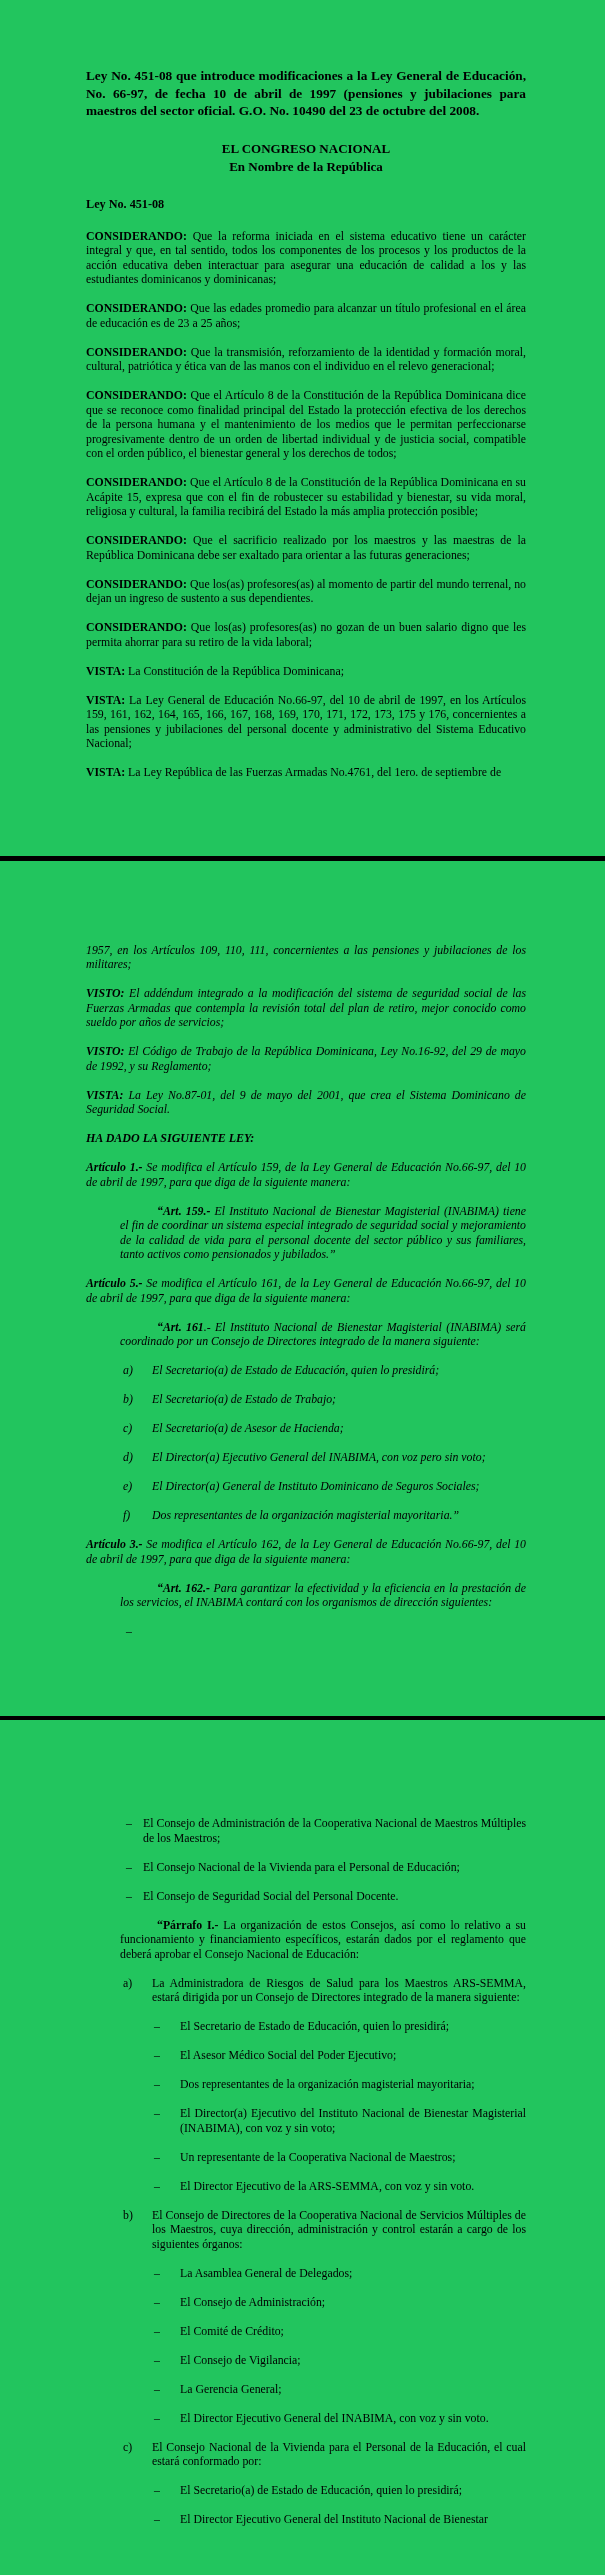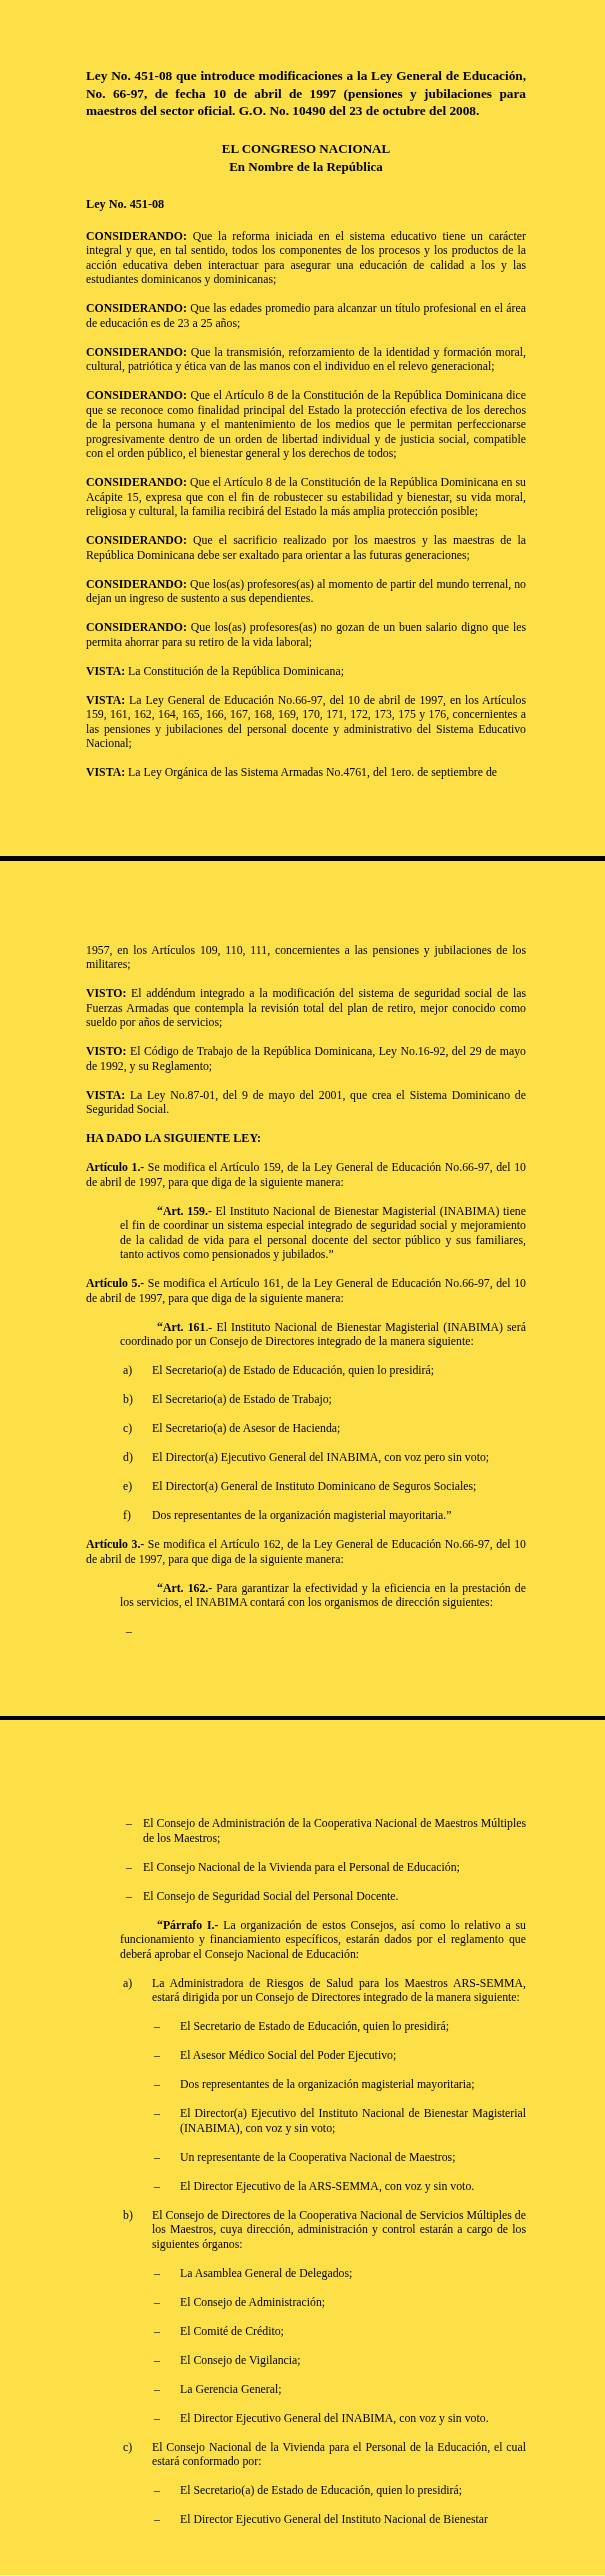--- a/index.html
+++ b/index.html
@@ -9,25 +9,25 @@
     color:#000000;
     font-family:"Liberation Serif","DejaVu Serif",serif;
     font-size:11.8px;
     line-height:14.5px;
   }
   .page{
     width:605px;
     box-sizing:border-box;
     padding-left:86px;
     padding-right:79px;
-    background:#fde047;
+    background:#22c55e;
     overflow:hidden;
   }
   .page-1{height:856px;padding-top:67px;}
-  .page-2{height:855px;padding-top:82px;}
+  .page-2{height:855px;padding-top:82px;font-style:italic;}
   .page-3{height:855px;padding-top:96px;}
   .sep{height:4.6px;width:605px;background:#000000;}
   .doc-title{
     font-weight:bold;
     font-size:13.3px;
     line-height:17.5px;
     text-align:justify;
     margin:0 0 20.6px 0;
   }
   .center-head{
@@ -70,21 +70,21 @@
   <p class="para"><b>CONSIDERANDO:</b><span> Que la reforma iniciada en el sistema educativo tiene un carácter integral y que, en tal sentido, todos los componentes de los procesos y los productos de la acción educativa deben interactuar para asegurar una educación de calidad a los y las estudiantes dominicanos y dominicanas;</span></p>
   <p class="para"><b>CONSIDERANDO:</b><span> Que las edades promedio para alcanzar un título profesional en el área de educación es de 23 a 25 años;</span></p>
   <p class="para"><b>CONSIDERANDO:</b><span> Que la transmisión, reforzamiento de la identidad y formación moral, cultural, patriótica y ética van de las manos con el individuo en el relevo generacional;</span></p>
   <p class="para"><b>CONSIDERANDO:</b><span> Que el Artículo 8 de la Constitución de la República Dominicana dice que se reconoce como finalidad principal del Estado la protección efectiva de los derechos de la persona humana y el mantenimiento de los medios que le permitan perfeccionarse progresivamente dentro de un orden de libertad individual y de justicia social, compatible con el orden público, el bienestar general y los derechos de todos;</span></p>
   <p class="para"><b>CONSIDERANDO:</b><span> Que el Artículo 8 de la Constitución de la República Dominicana en su Acápite 15, expresa que con el fin de robustecer su estabilidad y bienestar, su vida moral, religiosa y cultural, la familia recibirá del Estado la más amplia protección posible;</span></p>
   <p class="para"><b>CONSIDERANDO:</b><span> Que el sacrificio realizado por los maestros y las maestras de la República Dominicana debe ser exaltado para orientar a las futuras generaciones;</span></p>
   <p class="para"><b>CONSIDERANDO:</b><span> Que los(as) profesores(as) al momento de partir del mundo terrenal, no dejan un ingreso de sustento a sus dependientes.</span></p>
   <p class="para"><b>CONSIDERANDO:</b><span> Que los(as) profesores(as) no gozan de un buen salario digno que les permita ahorrar para su retiro de la vida laboral;</span></p>
   <p class="para"><b>VISTA:</b><span> La Constitución de la República Dominicana;</span></p>
   <p class="para"><b>VISTA:</b><span> La Ley General de Educación No.66-97, del 10 de abril de 1997, en los Artículos 159, 161, 162, 164, 165, 166, 167, 168, 169, 170, 171, 172, 173, 175 y 176, concernientes a las pensiones y jubilaciones del personal docente y administrativo del Sistema Educativo Nacional;</span></p>
-  <p class="para"><b>VISTA:</b><span> La Ley Orgánica de las Sistema Armadas No.4761, del 1ero. de septiembre de</span></p>
+  <p class="para"><b>VISTA:</b><span> La Ley República de las Fuerzas Armadas No.4761, del 1ero. de septiembre de</span></p>
 </div>
 
 <div class="sep"></div>
 
 <div class="page page-2">
   <p class="para"><span>1957, en los Artículos 109, 110, 111, concernientes a las pensiones y jubilaciones de los militares;</span></p>
 
   <p class="para"><b>VISTO:</b><span> El addéndum integrado a la modificación del sistema de seguridad social de las Fuerzas Armadas que contempla la revisión total del plan de retiro, mejor conocido como sueldo por años de servicios;</span></p>
   <p class="para"><b>VISTO:</b><span> El Código de Trabajo de la República Dominicana, Ley No.16-92, del 29 de mayo de 1992, y su Reglamento;</span></p>
   <p class="para"><b>VISTA:</b><span> La Ley No.87-01, del 9 de mayo del 2001, que crea el Sistema Dominicano de Seguridad Social.</span></p>

